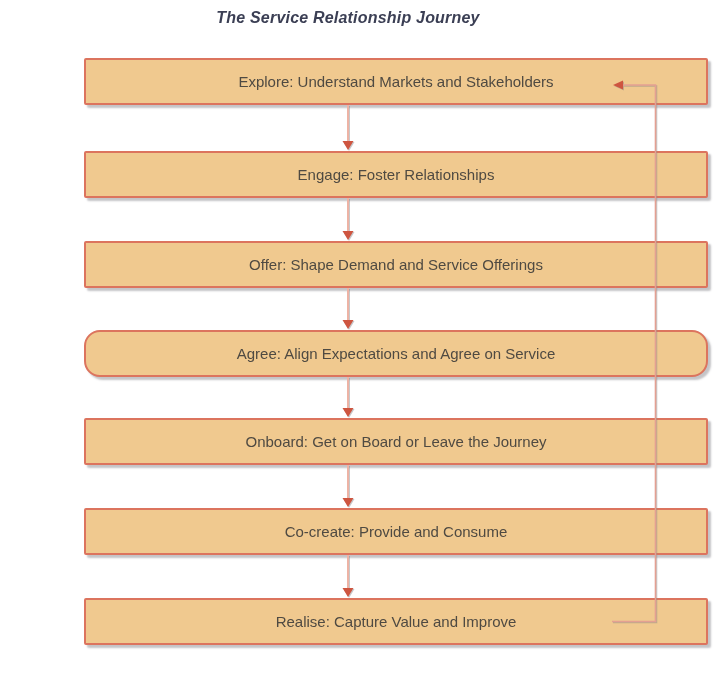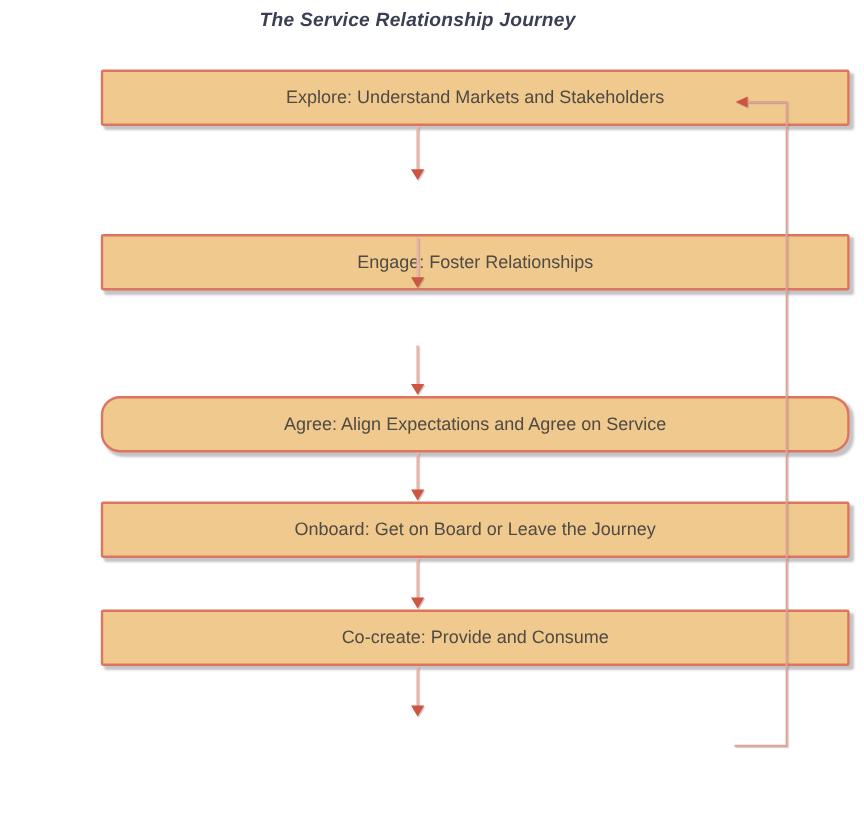--- a/index.html
+++ b/index.html
@@ -36,21 +36,21 @@
     background:var(--box-fill);
     border:2px solid var(--box-border);
     border-radius:2px;
     box-shadow:3px 3px 2px rgba(125,125,130,.45);
     display:flex;align-items:center;justify-content:center;
     color:var(--box-text);
     font-size:15px;
     text-align:center;
   }
   .b0{top:58px;}
-  .b1{top:151px;margin-top:44px;}
+  .b1{top:151px;}
   .b2{top:241px;}
   .b3{top:330px;border-radius:16px;}
   .b4{top:418px;justify-content:center;}
   .b5{top:508px;align-items:center;}
   .b6{top:598px;}
   svg.connectors{
     position:absolute;inset:0;
     pointer-events:none;
     filter:drop-shadow(1.5px 1.5px 0.5px rgba(130,130,135,.45));
   }
@@ -64,28 +64,34 @@
 <div class="stage">
 
   <div class="diagram-title">The Service Relationship Journey</div>
 
   <div class="box b0">
     <span>Explore: Understand Markets and Stakeholders</span>
   </div>
   <div class="box b1">
     <span>Engage: Foster Relationships</span>
   </div>
+  <div class="box b2">
+    <span>Offer: Shape Demand and Service Offerings</span>
+  </div>
   <div class="box b3">
     <span>Agree: Align Expectations and Agree on Service</span>
   </div>
   <div class="box b4">
     <span>Onboard: Get on Board or Leave the Journey</span>
   </div>
   <div class="box b5">
     <span>Co-create: Provide and Consume</span>
+  </div>
+  <div class="box b6">
+    <span>Realise: Capture Value and Improve</span>
   </div>
 
   <svg class="connectors" width="720" height="691" viewBox="0 0 720 691">
     <g>
       <line class="conn-line" x1="348" y1="105" x2="348" y2="142"></line>
       <polygon class="conn-head" points="342.5,141 353.5,141 348,150"></polygon>
     </g>
     <g>
       <line class="conn-line" x1="348" y1="198" x2="348" y2="232"></line>
       <polygon class="conn-head" points="342.5,231 353.5,231 348,240"></polygon>

